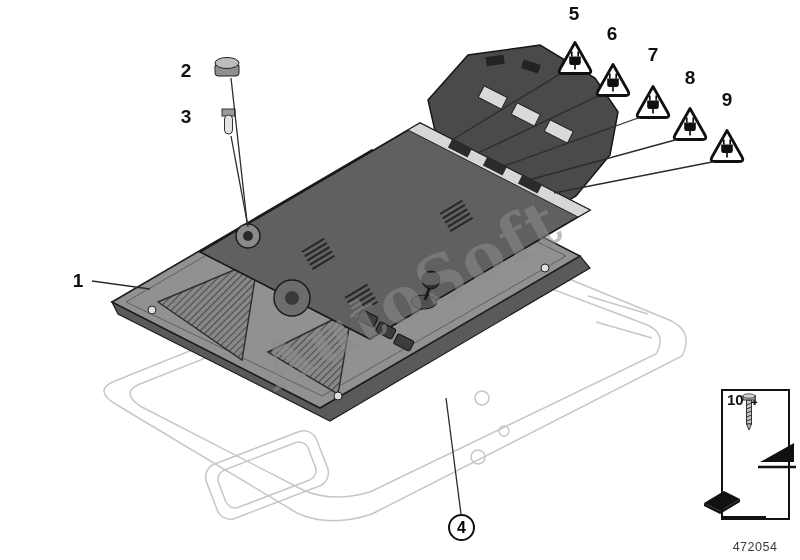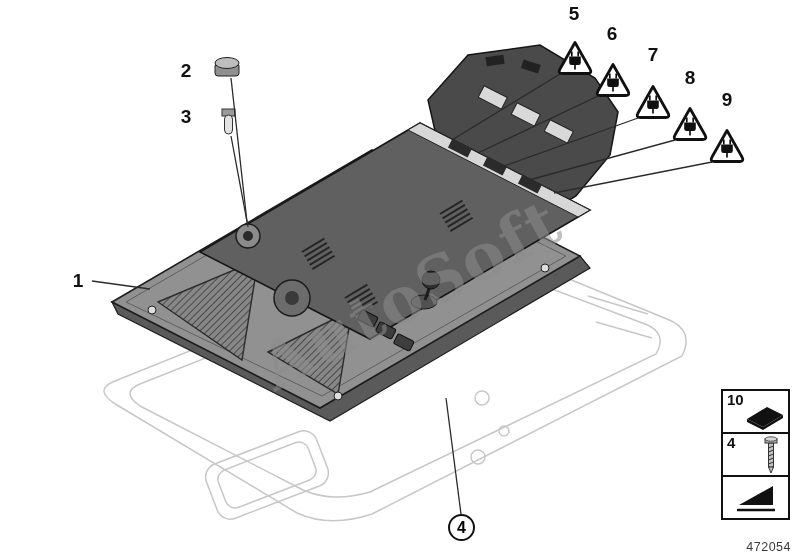--- a/index.html
+++ b/index.html
@@ -13,29 +13,29 @@
          display:flex; align-items:center; justify-content:center;
          transform:rotate(-28deg); font-family:"DejaVu Serif", serif; font-weight:bold;
          font-size:64px; color:rgba(140,140,140,0.55); letter-spacing:2px;
          z-index:2; pointer-events:none; white-space:nowrap; }
   .circle-num { position:absolute; left:448px; top:514px; width:27px; height:27px;
          border:2px solid #111; border-radius:50%; background:#fff;
          display:flex; align-items:center; justify-content:center;
          font-weight:bold; font-size:16px; z-index:3; }
   .legend { position:absolute; left:721px; top:389px; width:69px; height:131px;
          border:2px solid #111; background:#fff; z-index:3;
-         display:flex; flex-direction:column; }
+         display:flex; flex-direction:row; }
   .legend-cell { position:relative; flex:1; border-bottom:2px solid #111; }
   .legend-cell:last-child { border-bottom:none; }
   .legend-num { position:absolute; top:0px; left:4px; font-weight:bold;
          font-size:15px; color:#111; }
   .pad-svg { position:absolute; right:2px; bottom:1px; }
   .screw-svg { position:absolute; right:8px; top:2px; }
   .arrow-svg { position:absolute; left:50%; top:50%; transform:translate(-50%,-50%); }
-  .part-number { position:absolute; left:719px; top:540px; width:72px; text-align:right;
+  .part-number { position:absolute; left:719px; top:540px; width:72px; text-align:center;
          font-size:12.5px; color:#3a3a3a; letter-spacing:0.5px; z-index:3; }
 </style>
 </head>
 <body>
 
 <div class="stage">
 
   <svg class="art" width="800" height="560" viewBox="0 0 800 560" xmlns="http://www.w3.org/2000/svg">
     <defs>
       <pattern id="hatch" width="5" height="5" patternUnits="userSpaceOnUse" patternTransform="rotate(45)">

